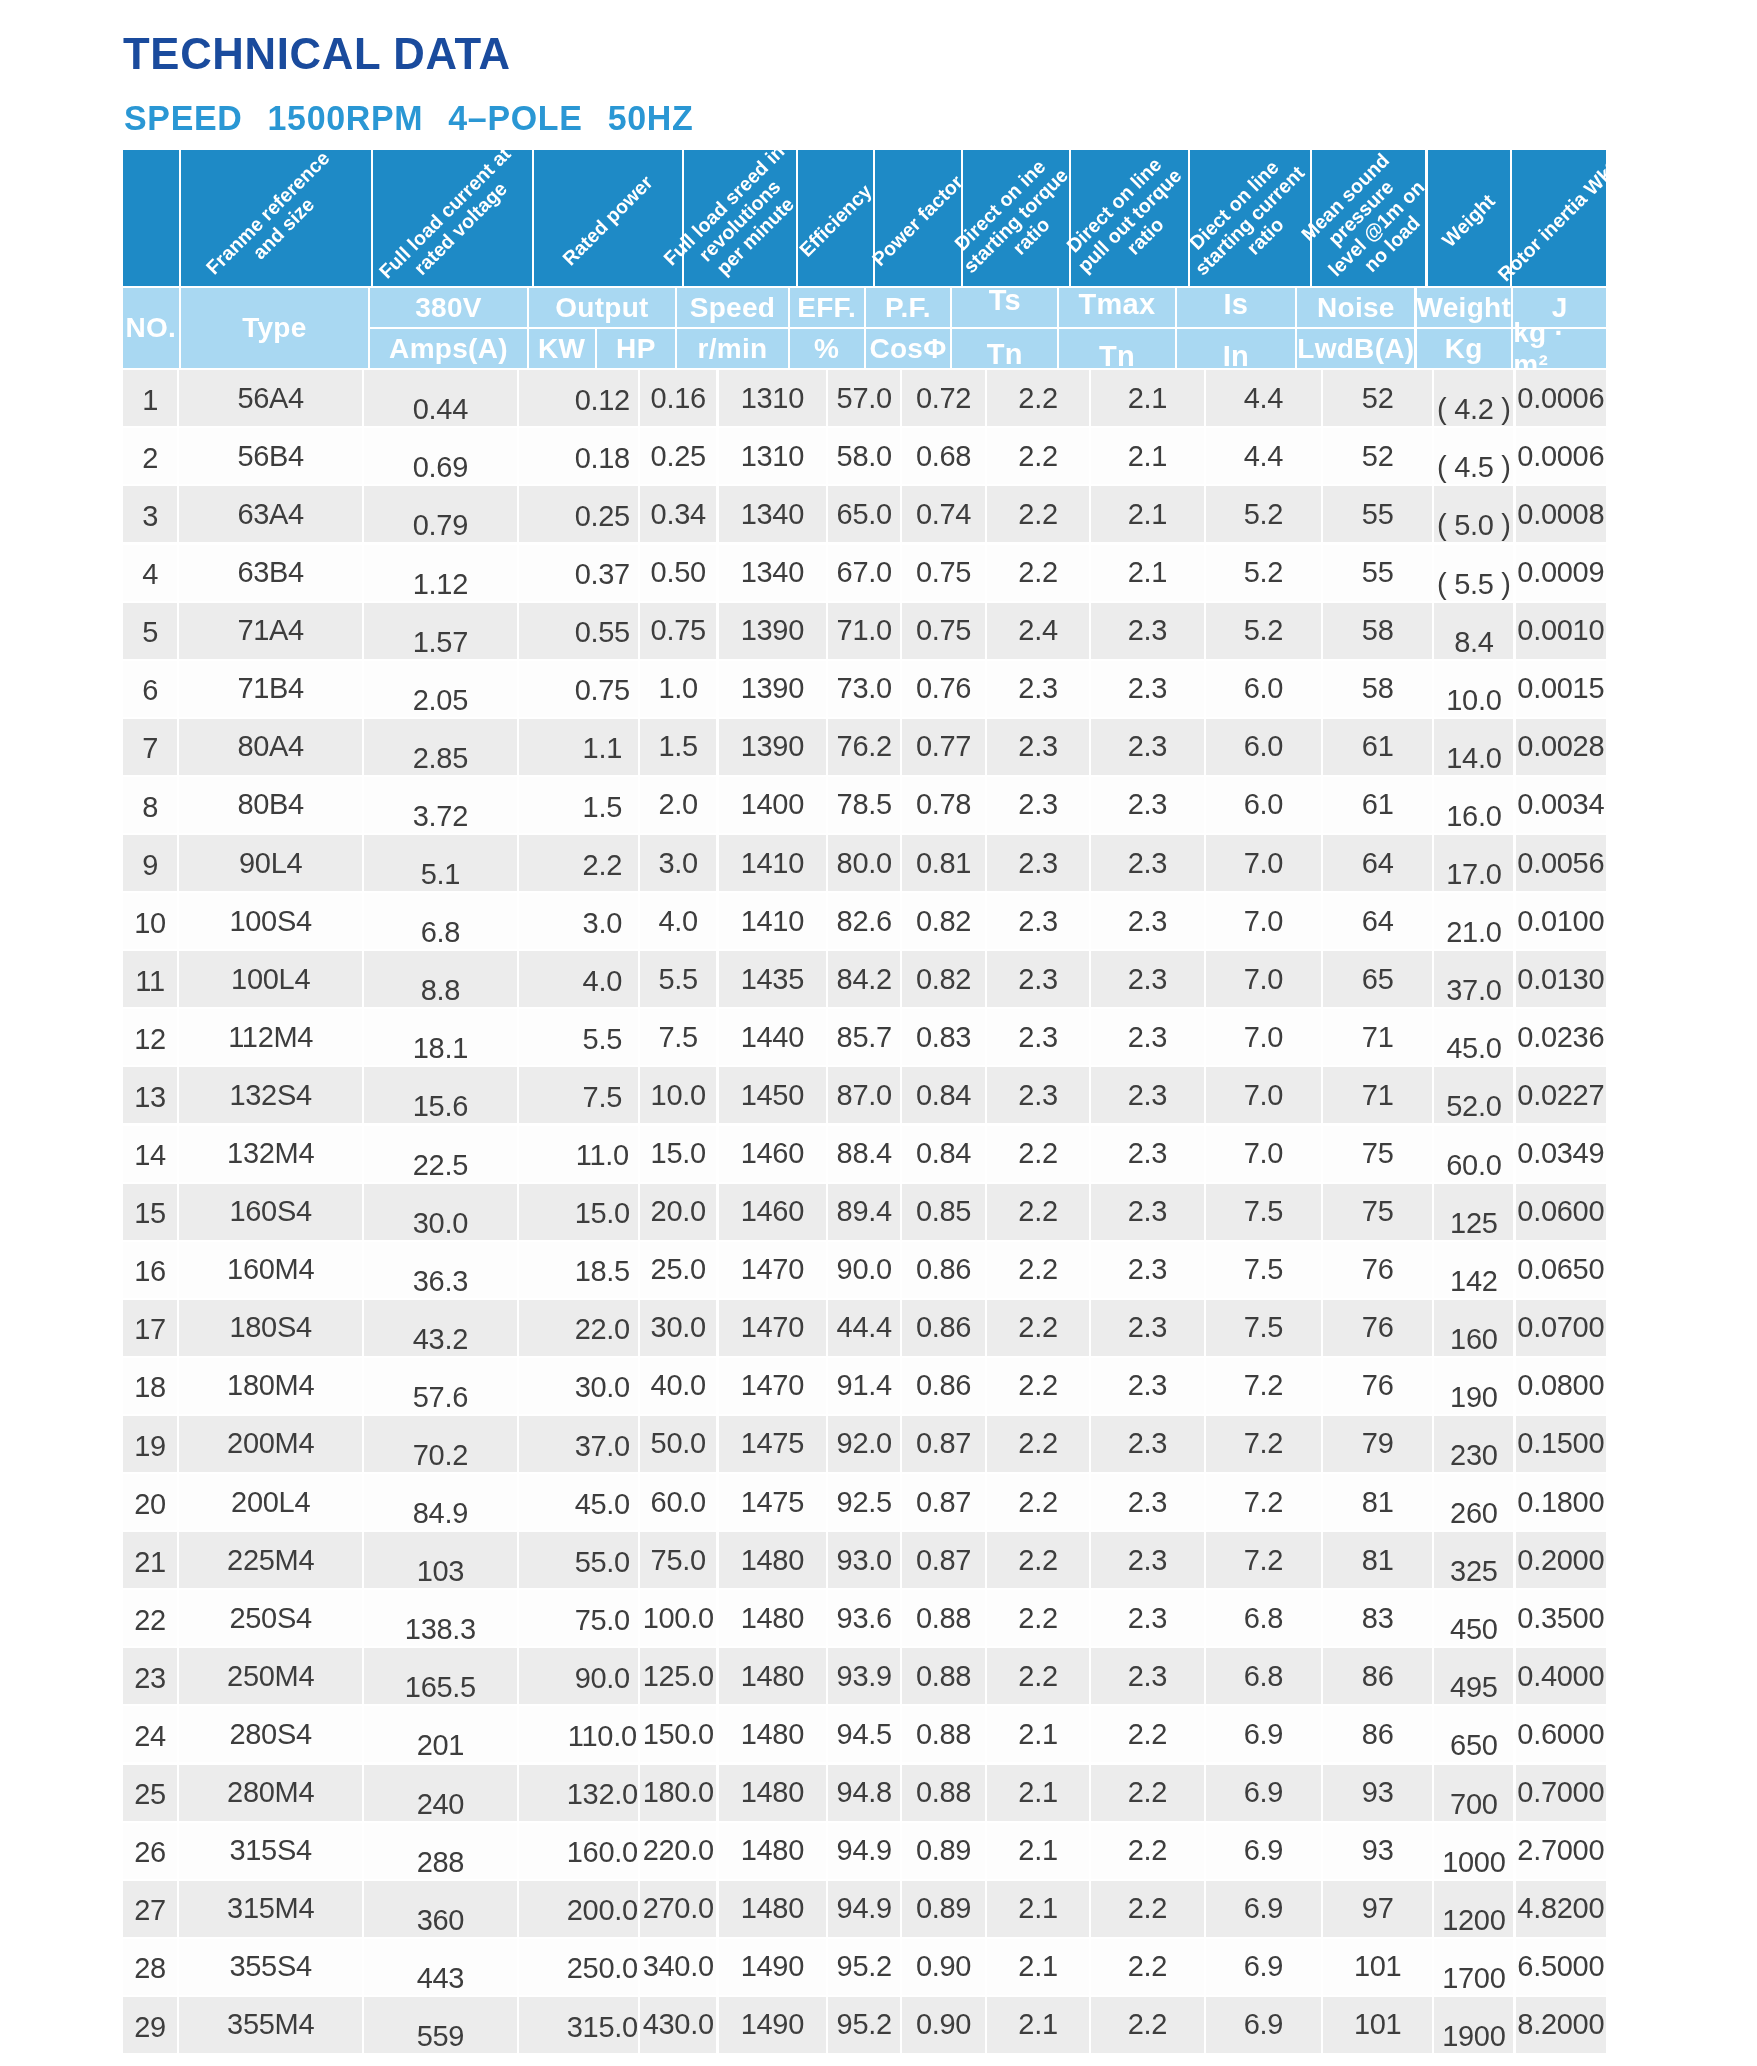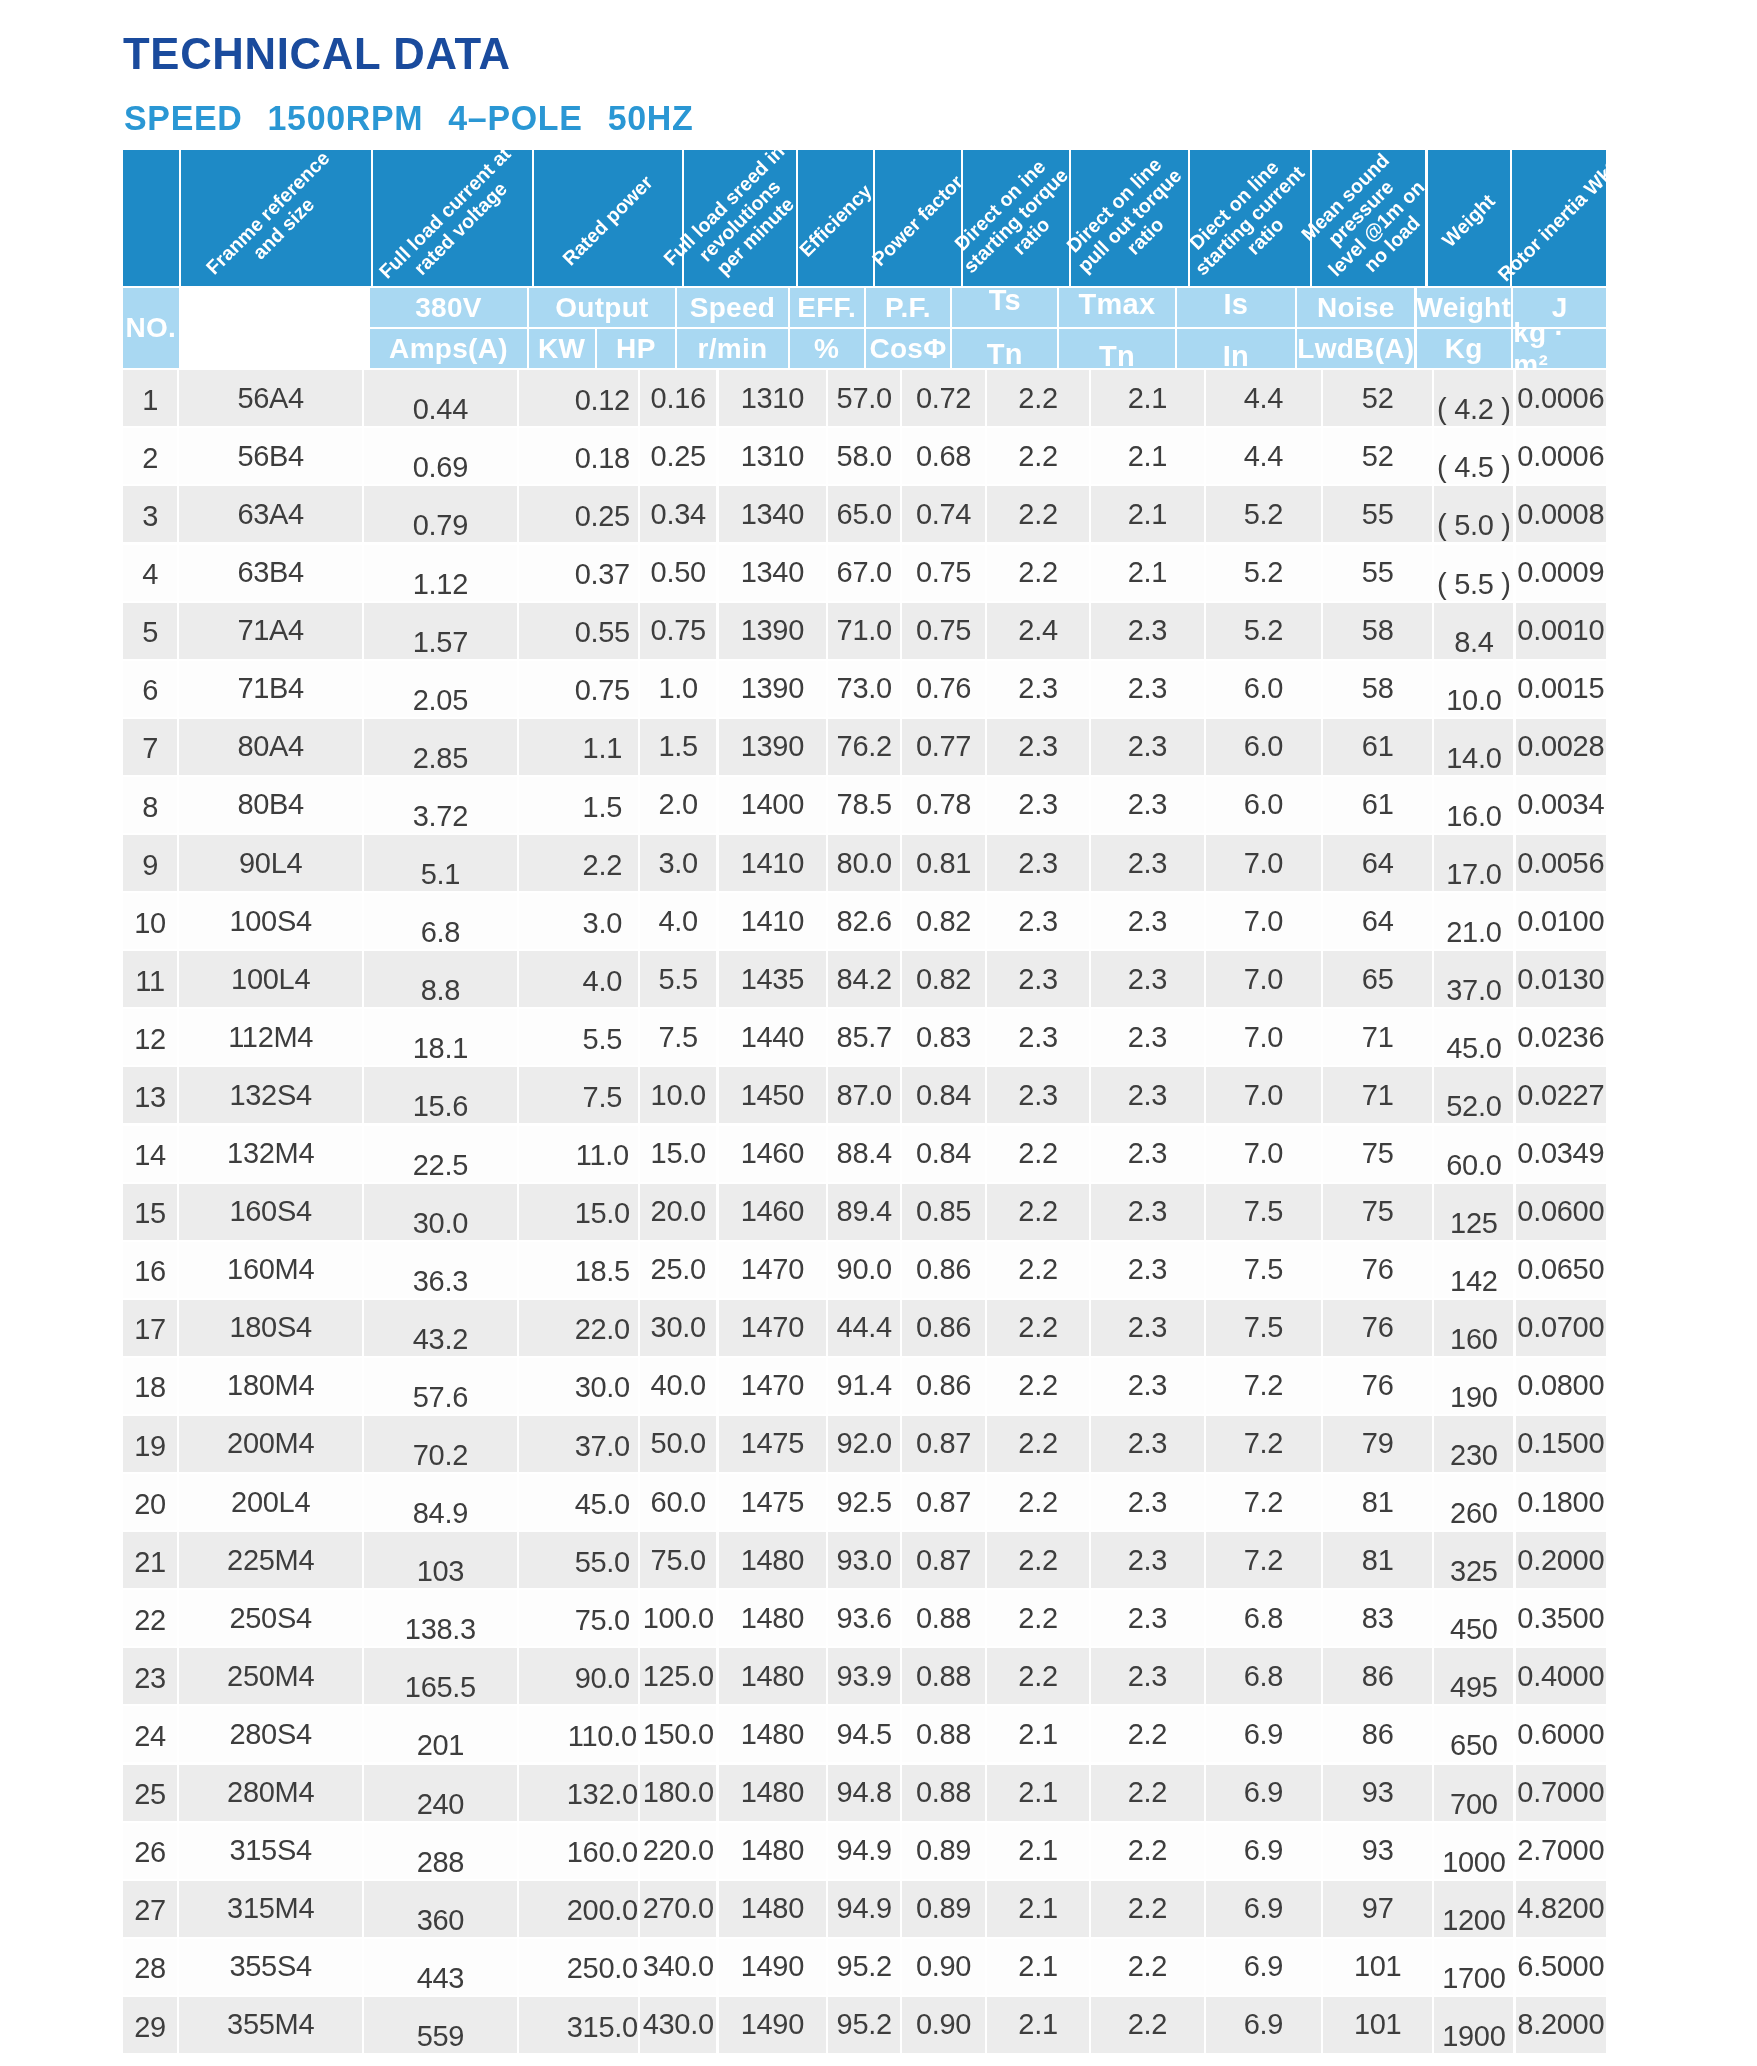--- a/index.html
+++ b/index.html
@@ -130,20 +130,21 @@
     <div class="hd">
         <span class="diag">Weight</span>
       </div>
     <div class="hd">
         <span class="diag">Rotor inertia Wk2</span>
       </div>
   </div>
 
   <div class="thead-light">
     <div class="hl rowspan2">NO.</div>
+    <div class="hl rowspan2">Type</div>
     <div class="hl gc3">380V</div>
     <div class="hl outspan">Output</div>
     <div class="hl gc6">Speed</div>
     <div class="hl gc7">EFF.</div>
     <div class="hl gc8">P.F.</div>
     <div class="hl gc9 sm up8">
         <span>Ts</span>
       </div>
     <div class="hl gc10 sm up4">
         <span>Tmax</span>

